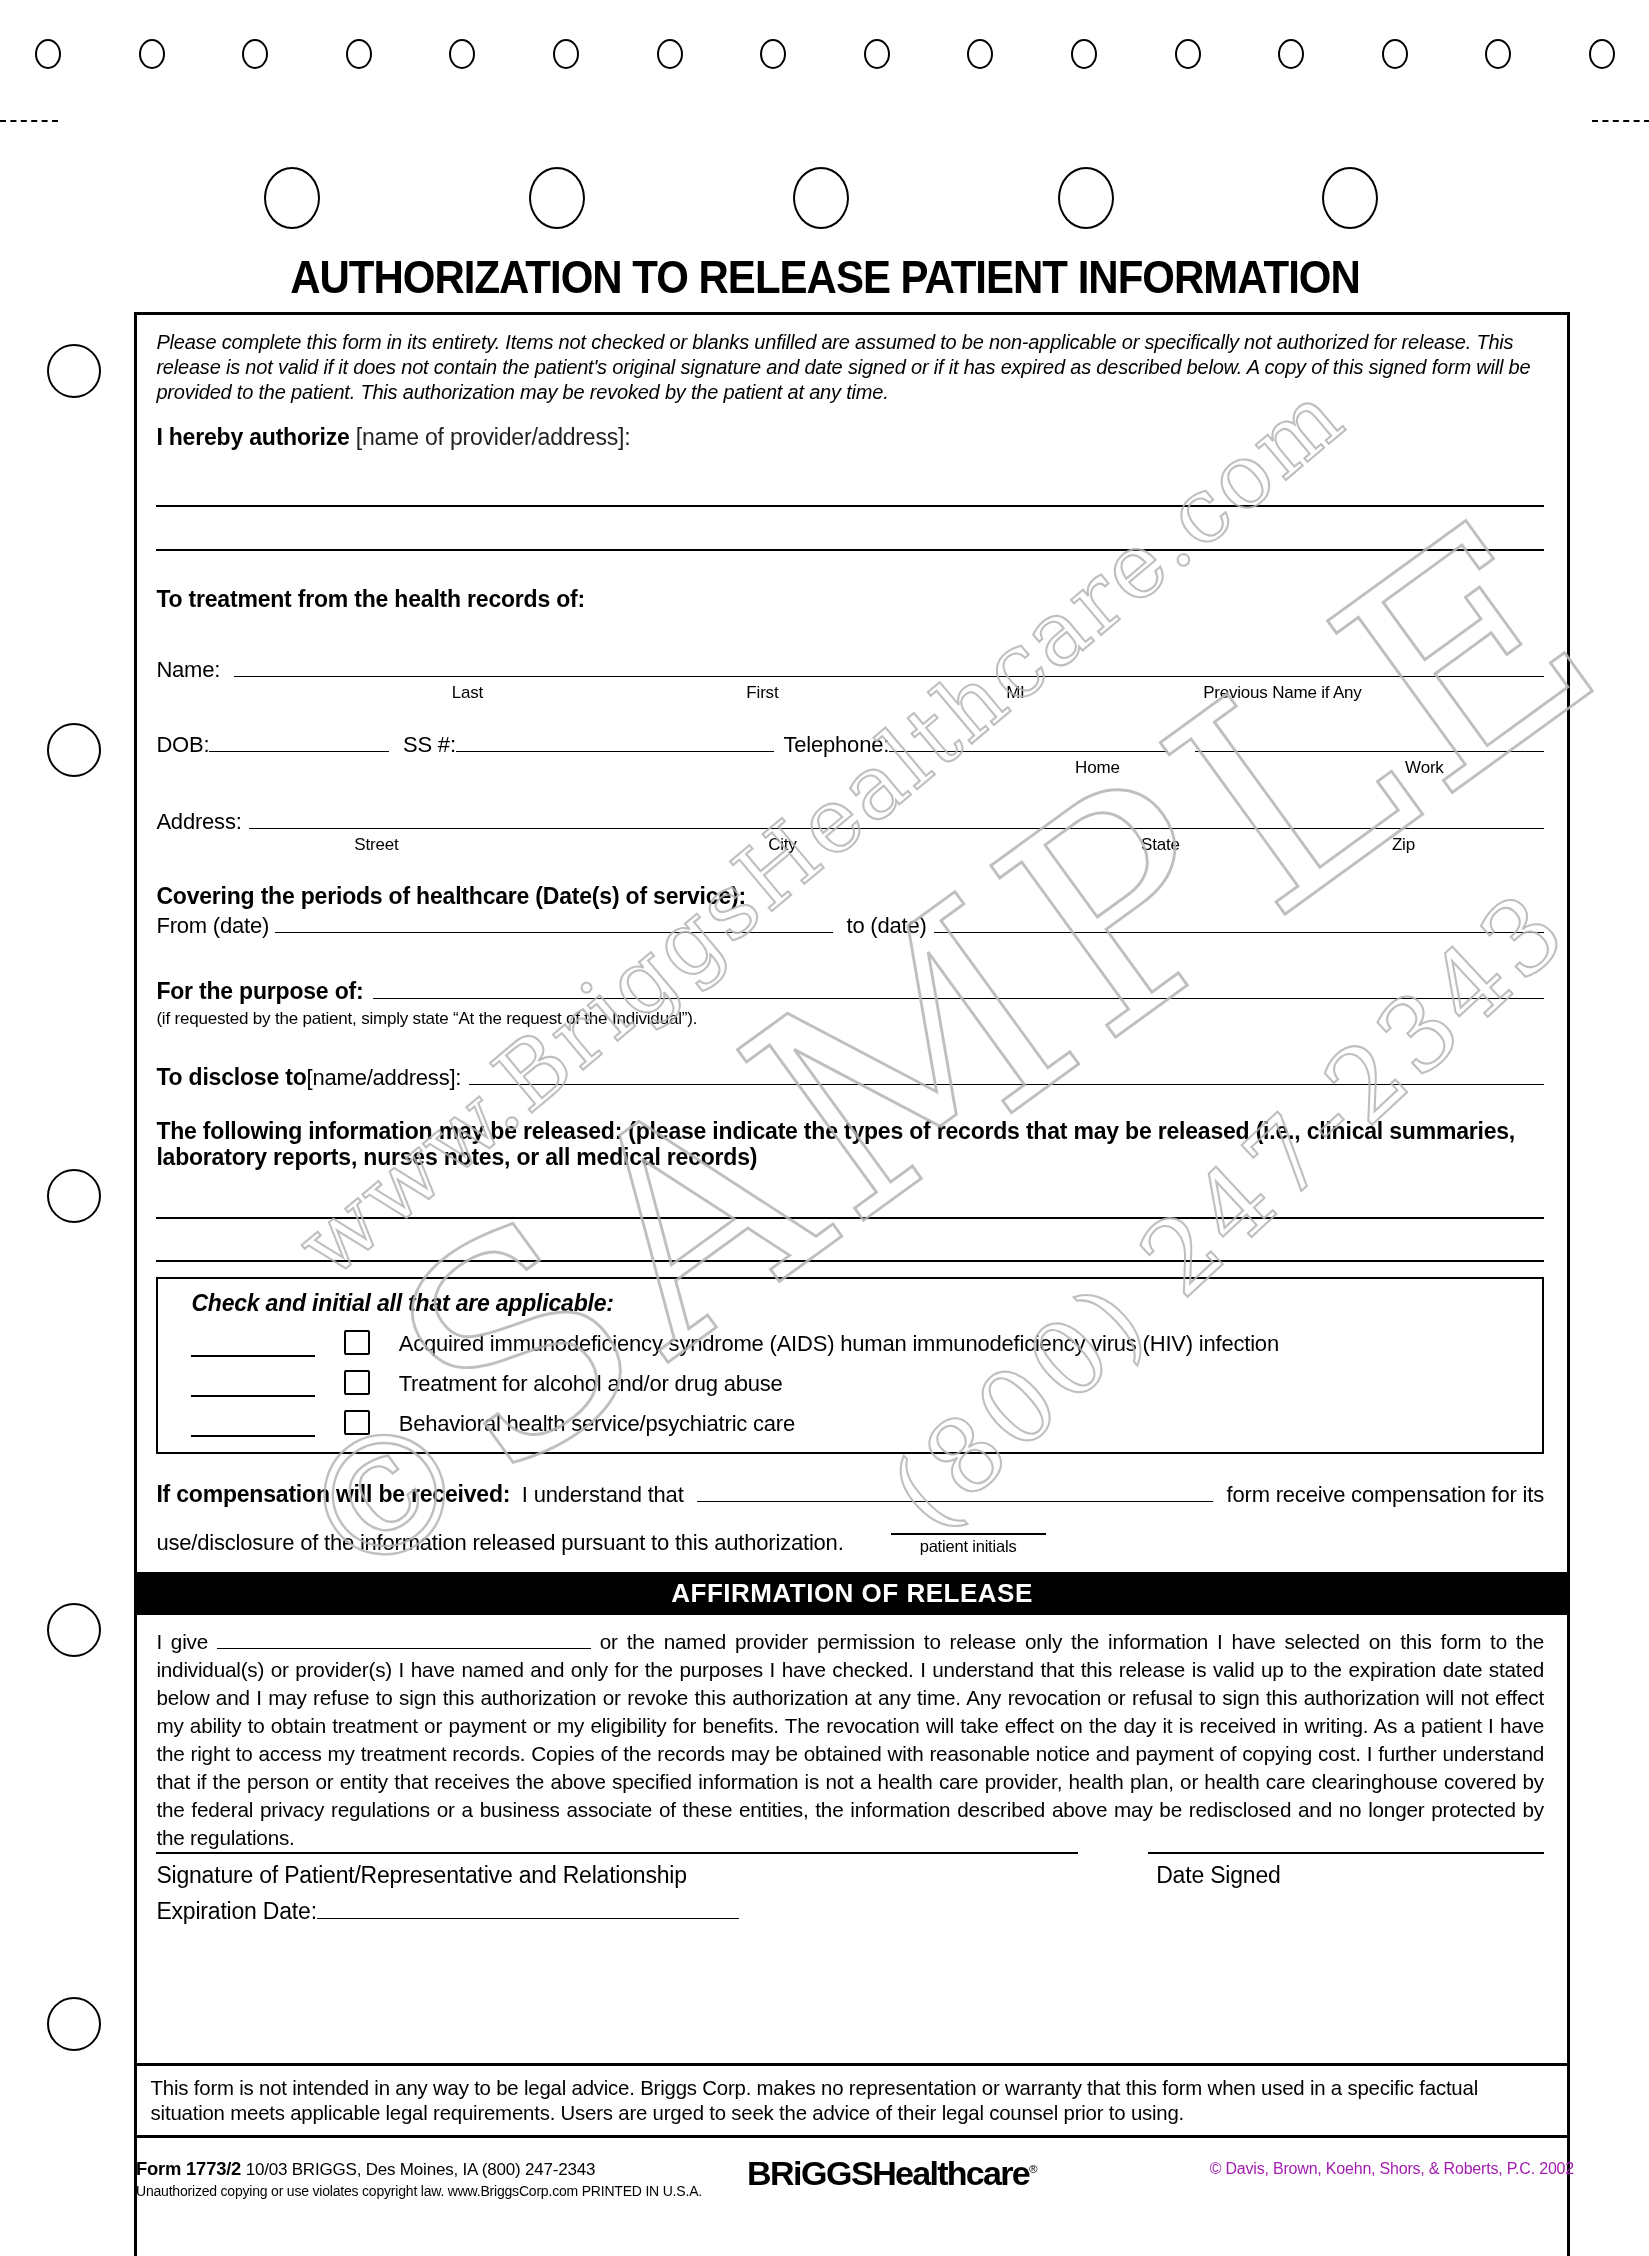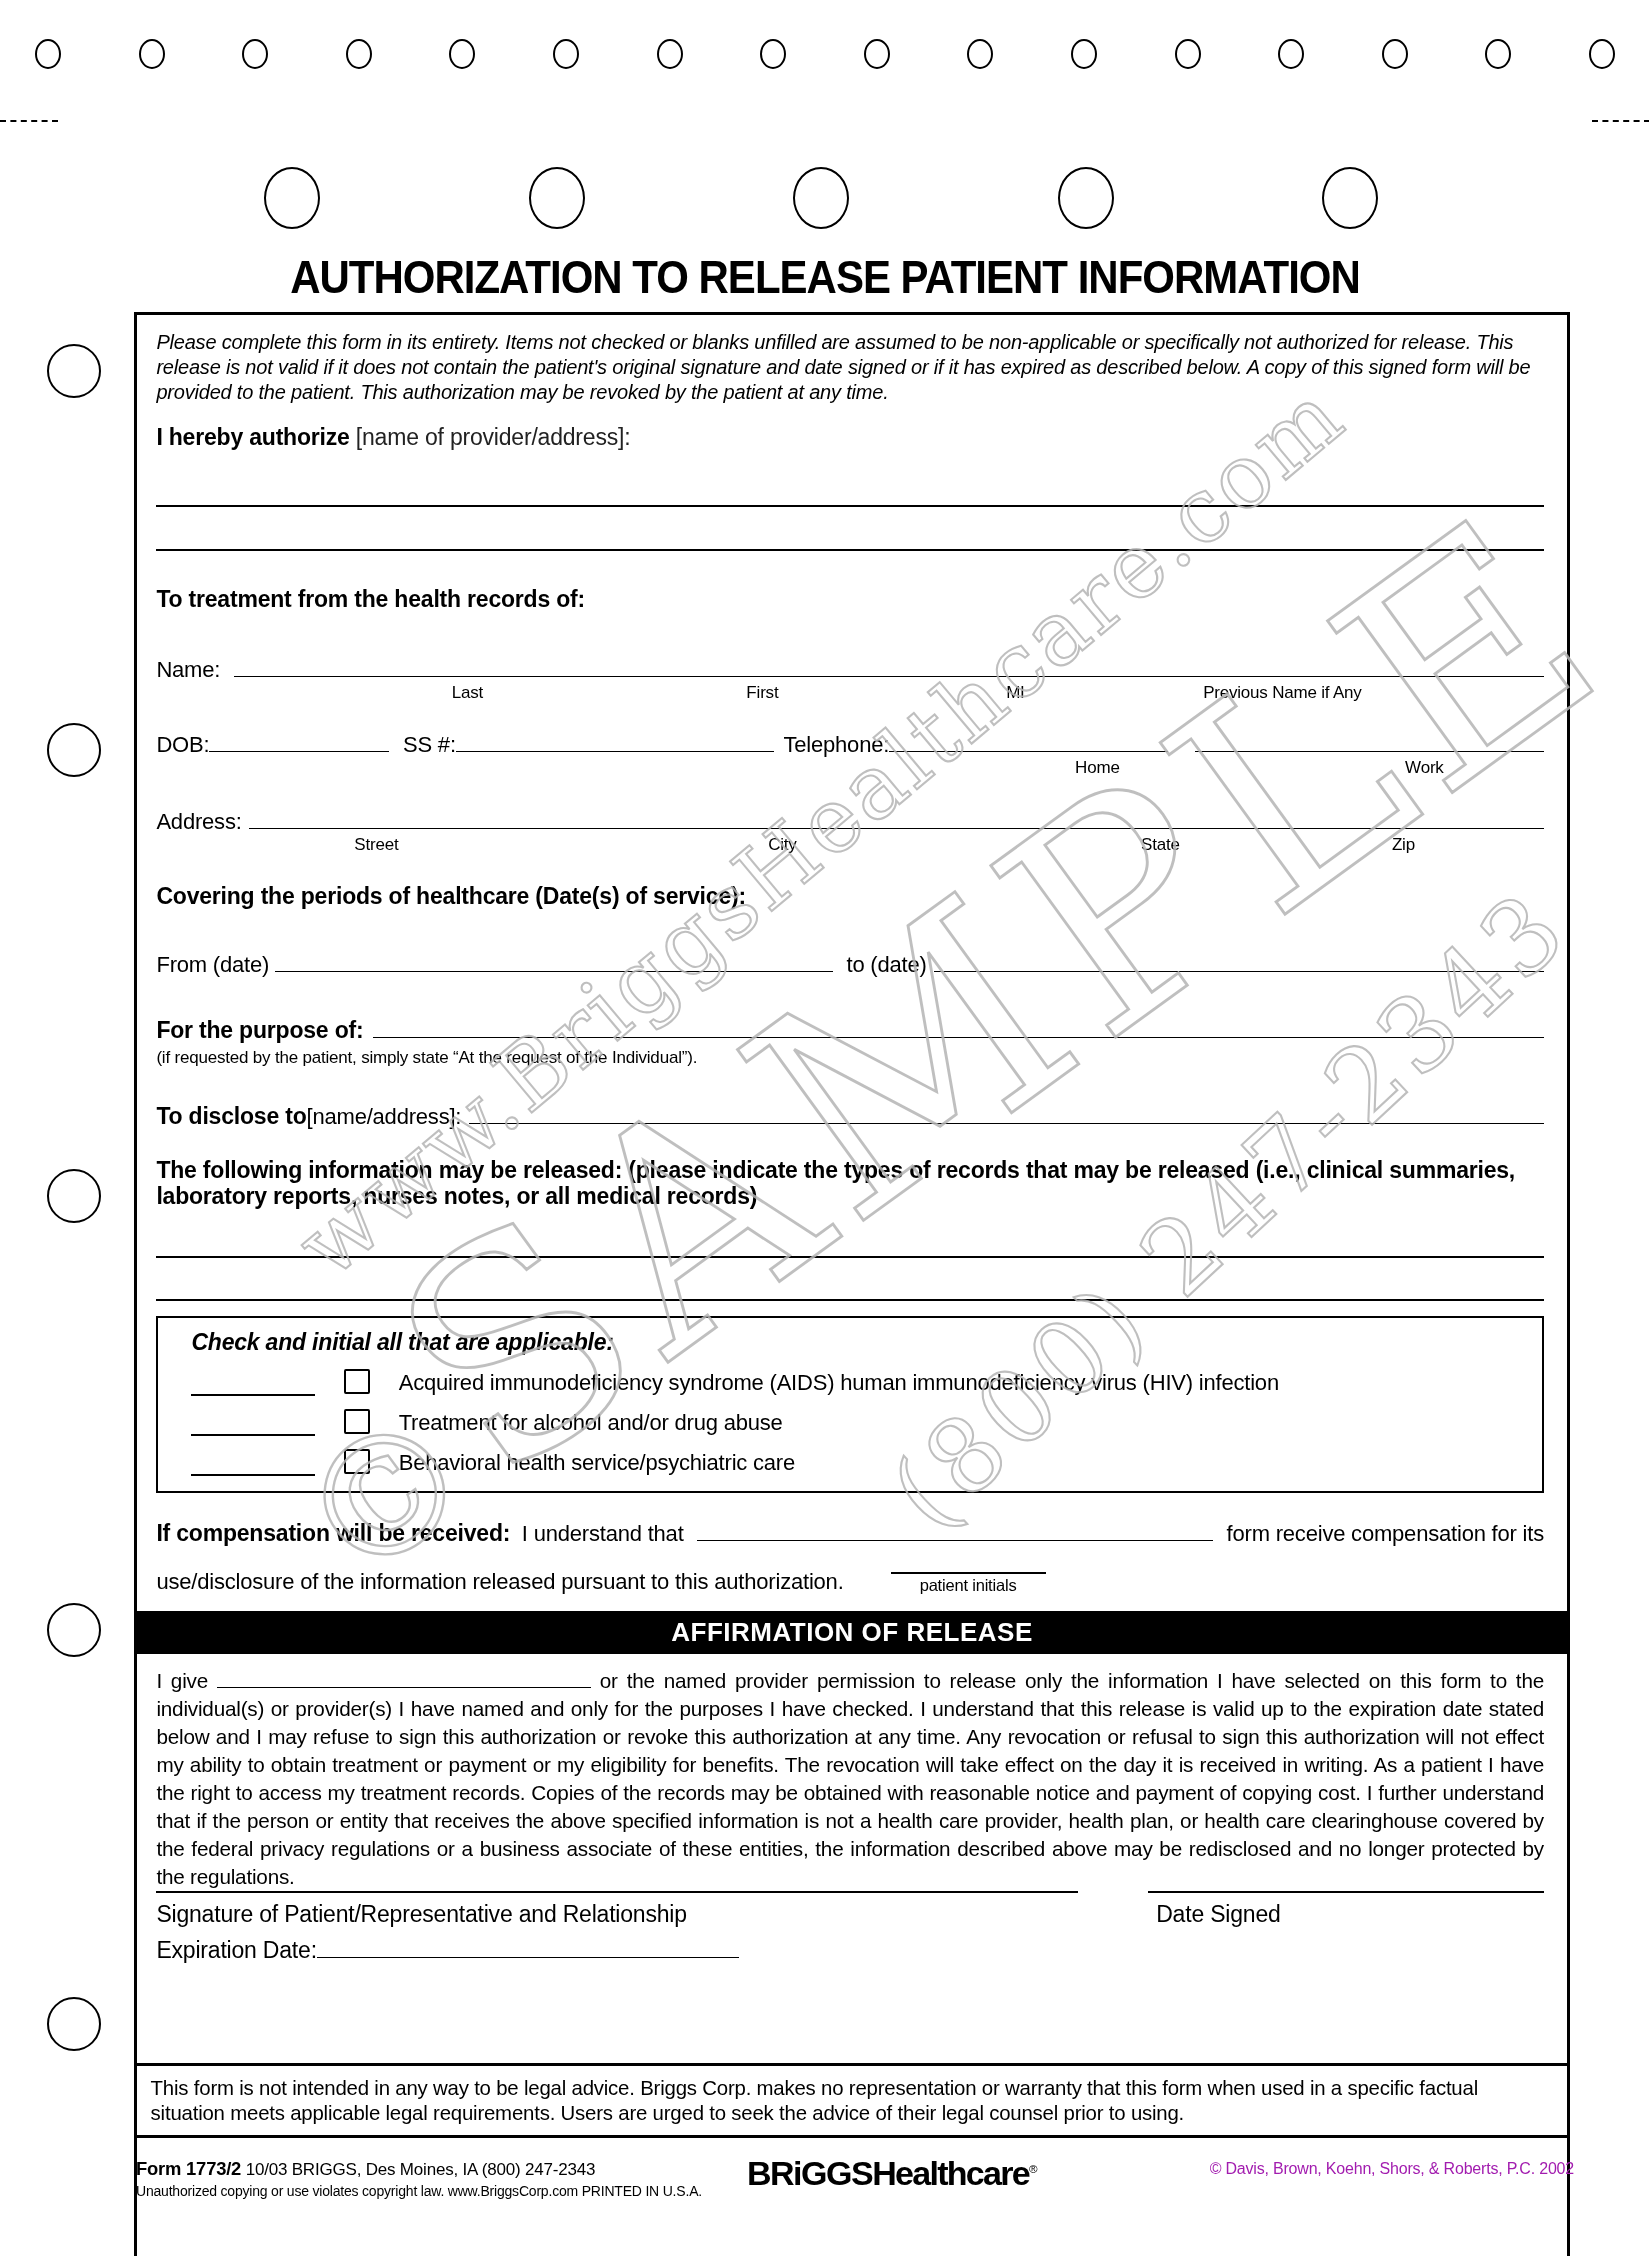--- a/index.html
+++ b/index.html
@@ -37,21 +37,21 @@
   .fill{flex:1;border-bottom:1.9px solid #000;height:1em;}
   .w{border-bottom:1.9px solid #000;height:1em;}
 
   .row-name{margin-top:41px;}
   .sublabels{position:relative;height:25px;font-size:17px;}
   .sublabels span{position:absolute;transform:translateX(-50%);white-space:nowrap;}
 
   .row-contact{margin-top:21.3px;}
   .row-address{margin-top:23px;}
   .h-covering{margin-top:23px;}
-  .row-dates{margin-top:39px;}
+  .row-dates{}
   .row-purpose{margin-top:37px;}
   .purpose-note{margin-top:3.9px;font-size:17px;}
   .row-discloseto{margin-top:33px;}
   .h-released{margin-top:27px;line-height:26px;}
 
   .checkbox-box{margin-top:14.6px;border:2.9px solid #000;padding:11.6px 13.6px 15.5px 33px;}
   .cb-head{font-weight:bold;font-style:italic;font-size:23px;}
   .cb-sub{font-size:22px;margin-top:3.9px;}
   .cb-row{display:flex;align-items:flex-end;margin-top:12.6px;font-size:22px;}
   .init-line{width:124px;border-bottom:2.1px solid #000;height:23px;margin-right:29px;}

